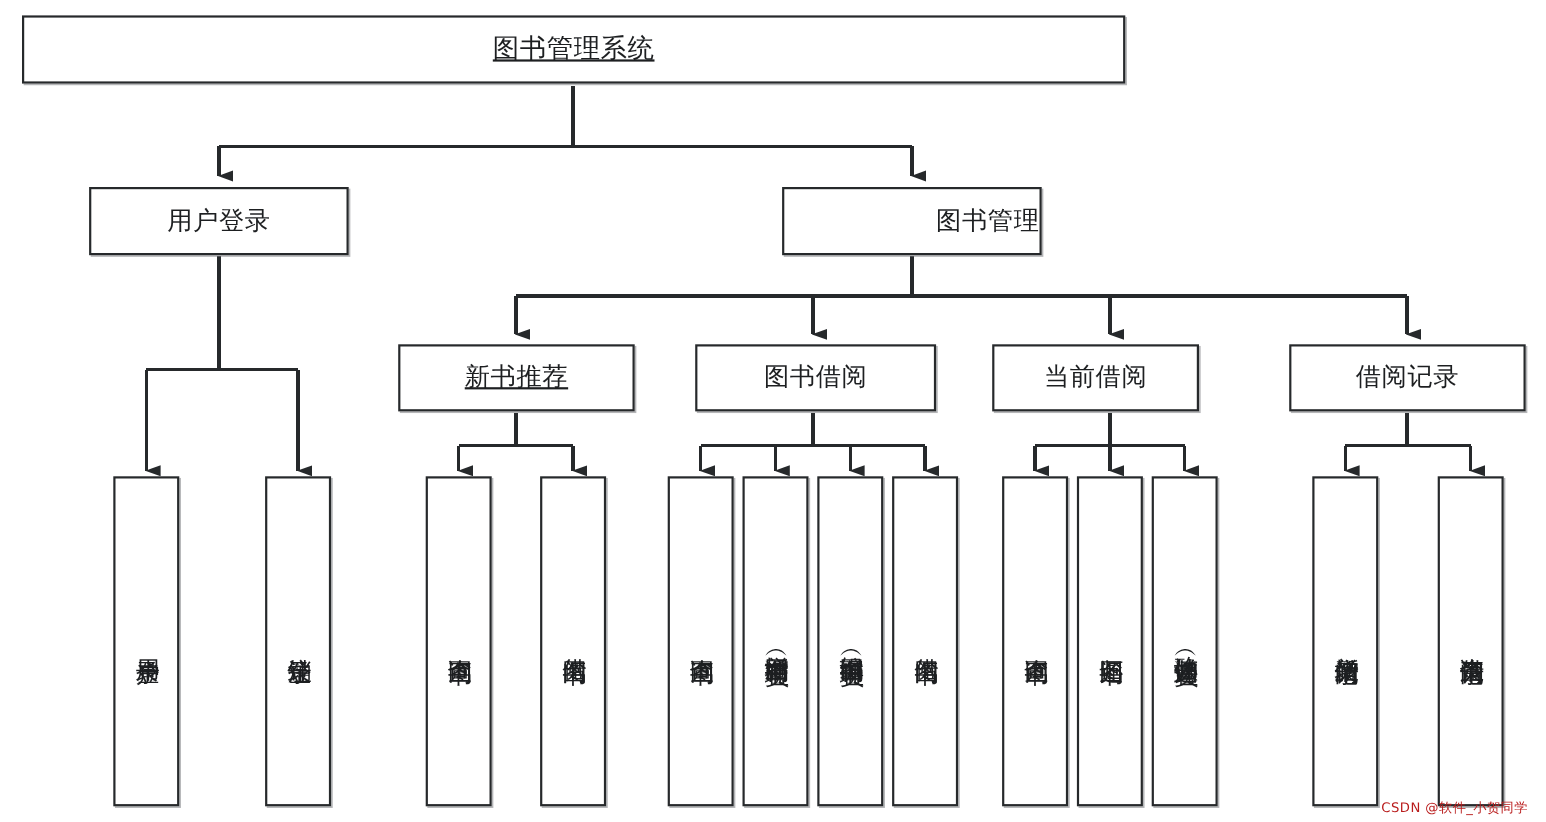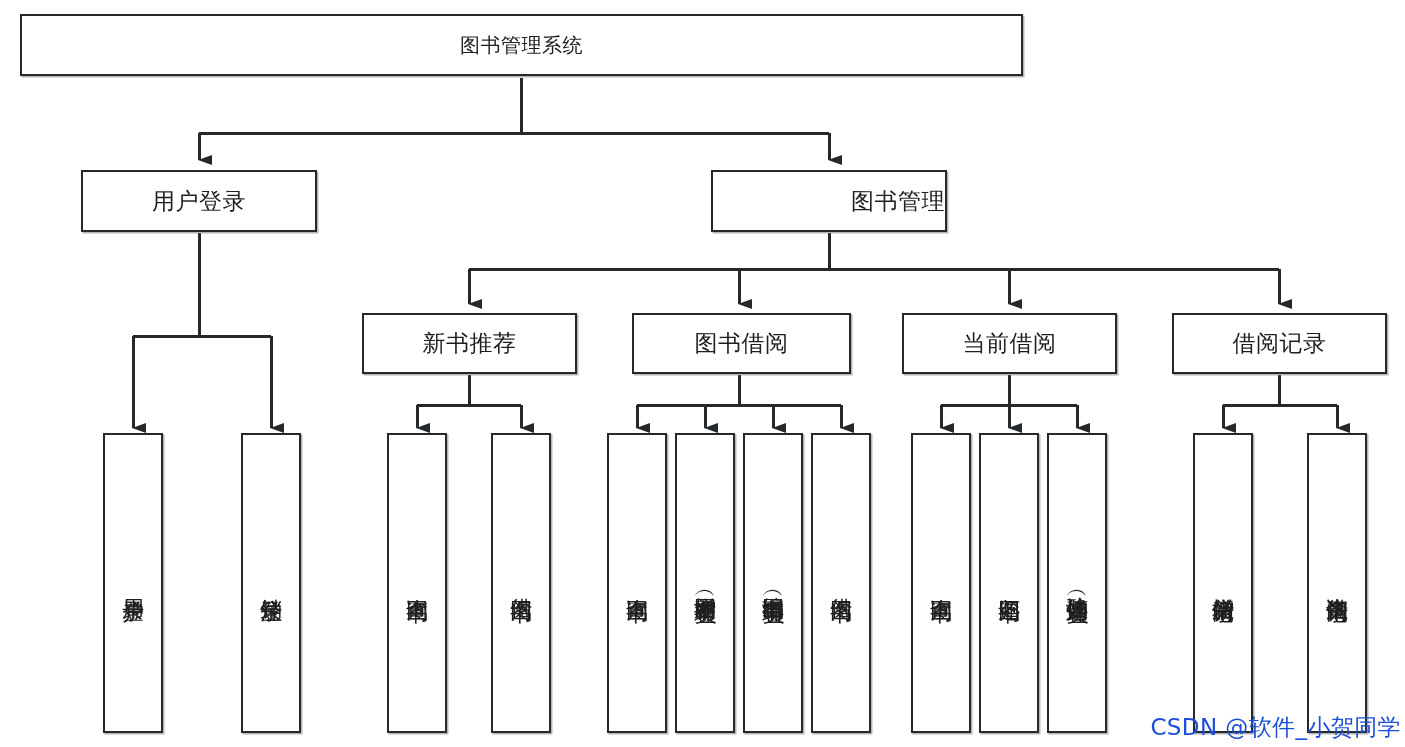--- a/index.html
+++ b/index.html
@@ -44,42 +44,43 @@
     line-height: 1.22;
     letter-spacing: 0.5px;
     text-align: center;
     white-space: nowrap;
   }
   
   .node.h .label {
     font-size: 23px;
   }
   .node.root .label {
-    font-size: 20px;
+    font-size: 24px;
+    text-decoration: underline;
   }
   
   .node.v {
     align-items: center;
     justify-content: center;
     padding: 6px 0;
   }
   .node.v .label {
     writing-mode: vertical-rl;
     text-orientation: upright;
     font-size: 22px;
     line-height: 1.12;
     letter-spacing: 1px;
     max-height: 100%;
   }
   .watermark {
     position: absolute;
-    right: 4px;
+    right: 16px;
     bottom: 4px;
-    font-size: 23px;
-    color: #1d4ed8;
+    font-size: 12px;
+    color: #b91c1c;
     letter-spacing: 0.4px;
     z-index: 3;
     white-space: nowrap;
   }
 </style>
 </head>
 <body>
 
 <div id="canvas">
 
@@ -139,27 +140,27 @@
     <span class="label">图书管理系统</span>
   </div>
 
   <div class="node h" style="left:81px; top:170px; width:236px; height:62px;">
     <span class="label">用户登录</span>
   </div>
   <div class="node h" style="left:711px; top:170px; width:236px; height:62px;justify-content:flex-end;">
     <span class="label">图书管理</span>
   </div>
 
-  <div class="node h" style="left:362px; top:313px; width:215px; height:61px;">
+  <div class="node h" style="left:362px; top:313px; width:215px; height:61px;text-decoration:underline;">
     <span class="label">新书推荐</span>
   </div>
   <div class="node h" style="left:632px; top:313px; width:219px; height:61px;">
     <span class="label">图书借阅</span>
   </div>
-  <div class="node h" style="left:902px; top:313px; width:215px; height:61px;">
+  <div class="node h" style="left:902px; top:313px; width:188px; height:61px;">
     <span class="label">当前借阅</span>
   </div>
   <div class="node h" style="left:1172px; top:313px; width:215px; height:61px;">
     <span class="label">借阅记录</span>
   </div>
 
   <div class="node v" style="left:103px; top:433px; width:60px; height:300px;">
     <span class="label">用户登录</span>
   </div>
   <div class="node v" style="left:241px; top:433px; width:60px; height:300px;">

